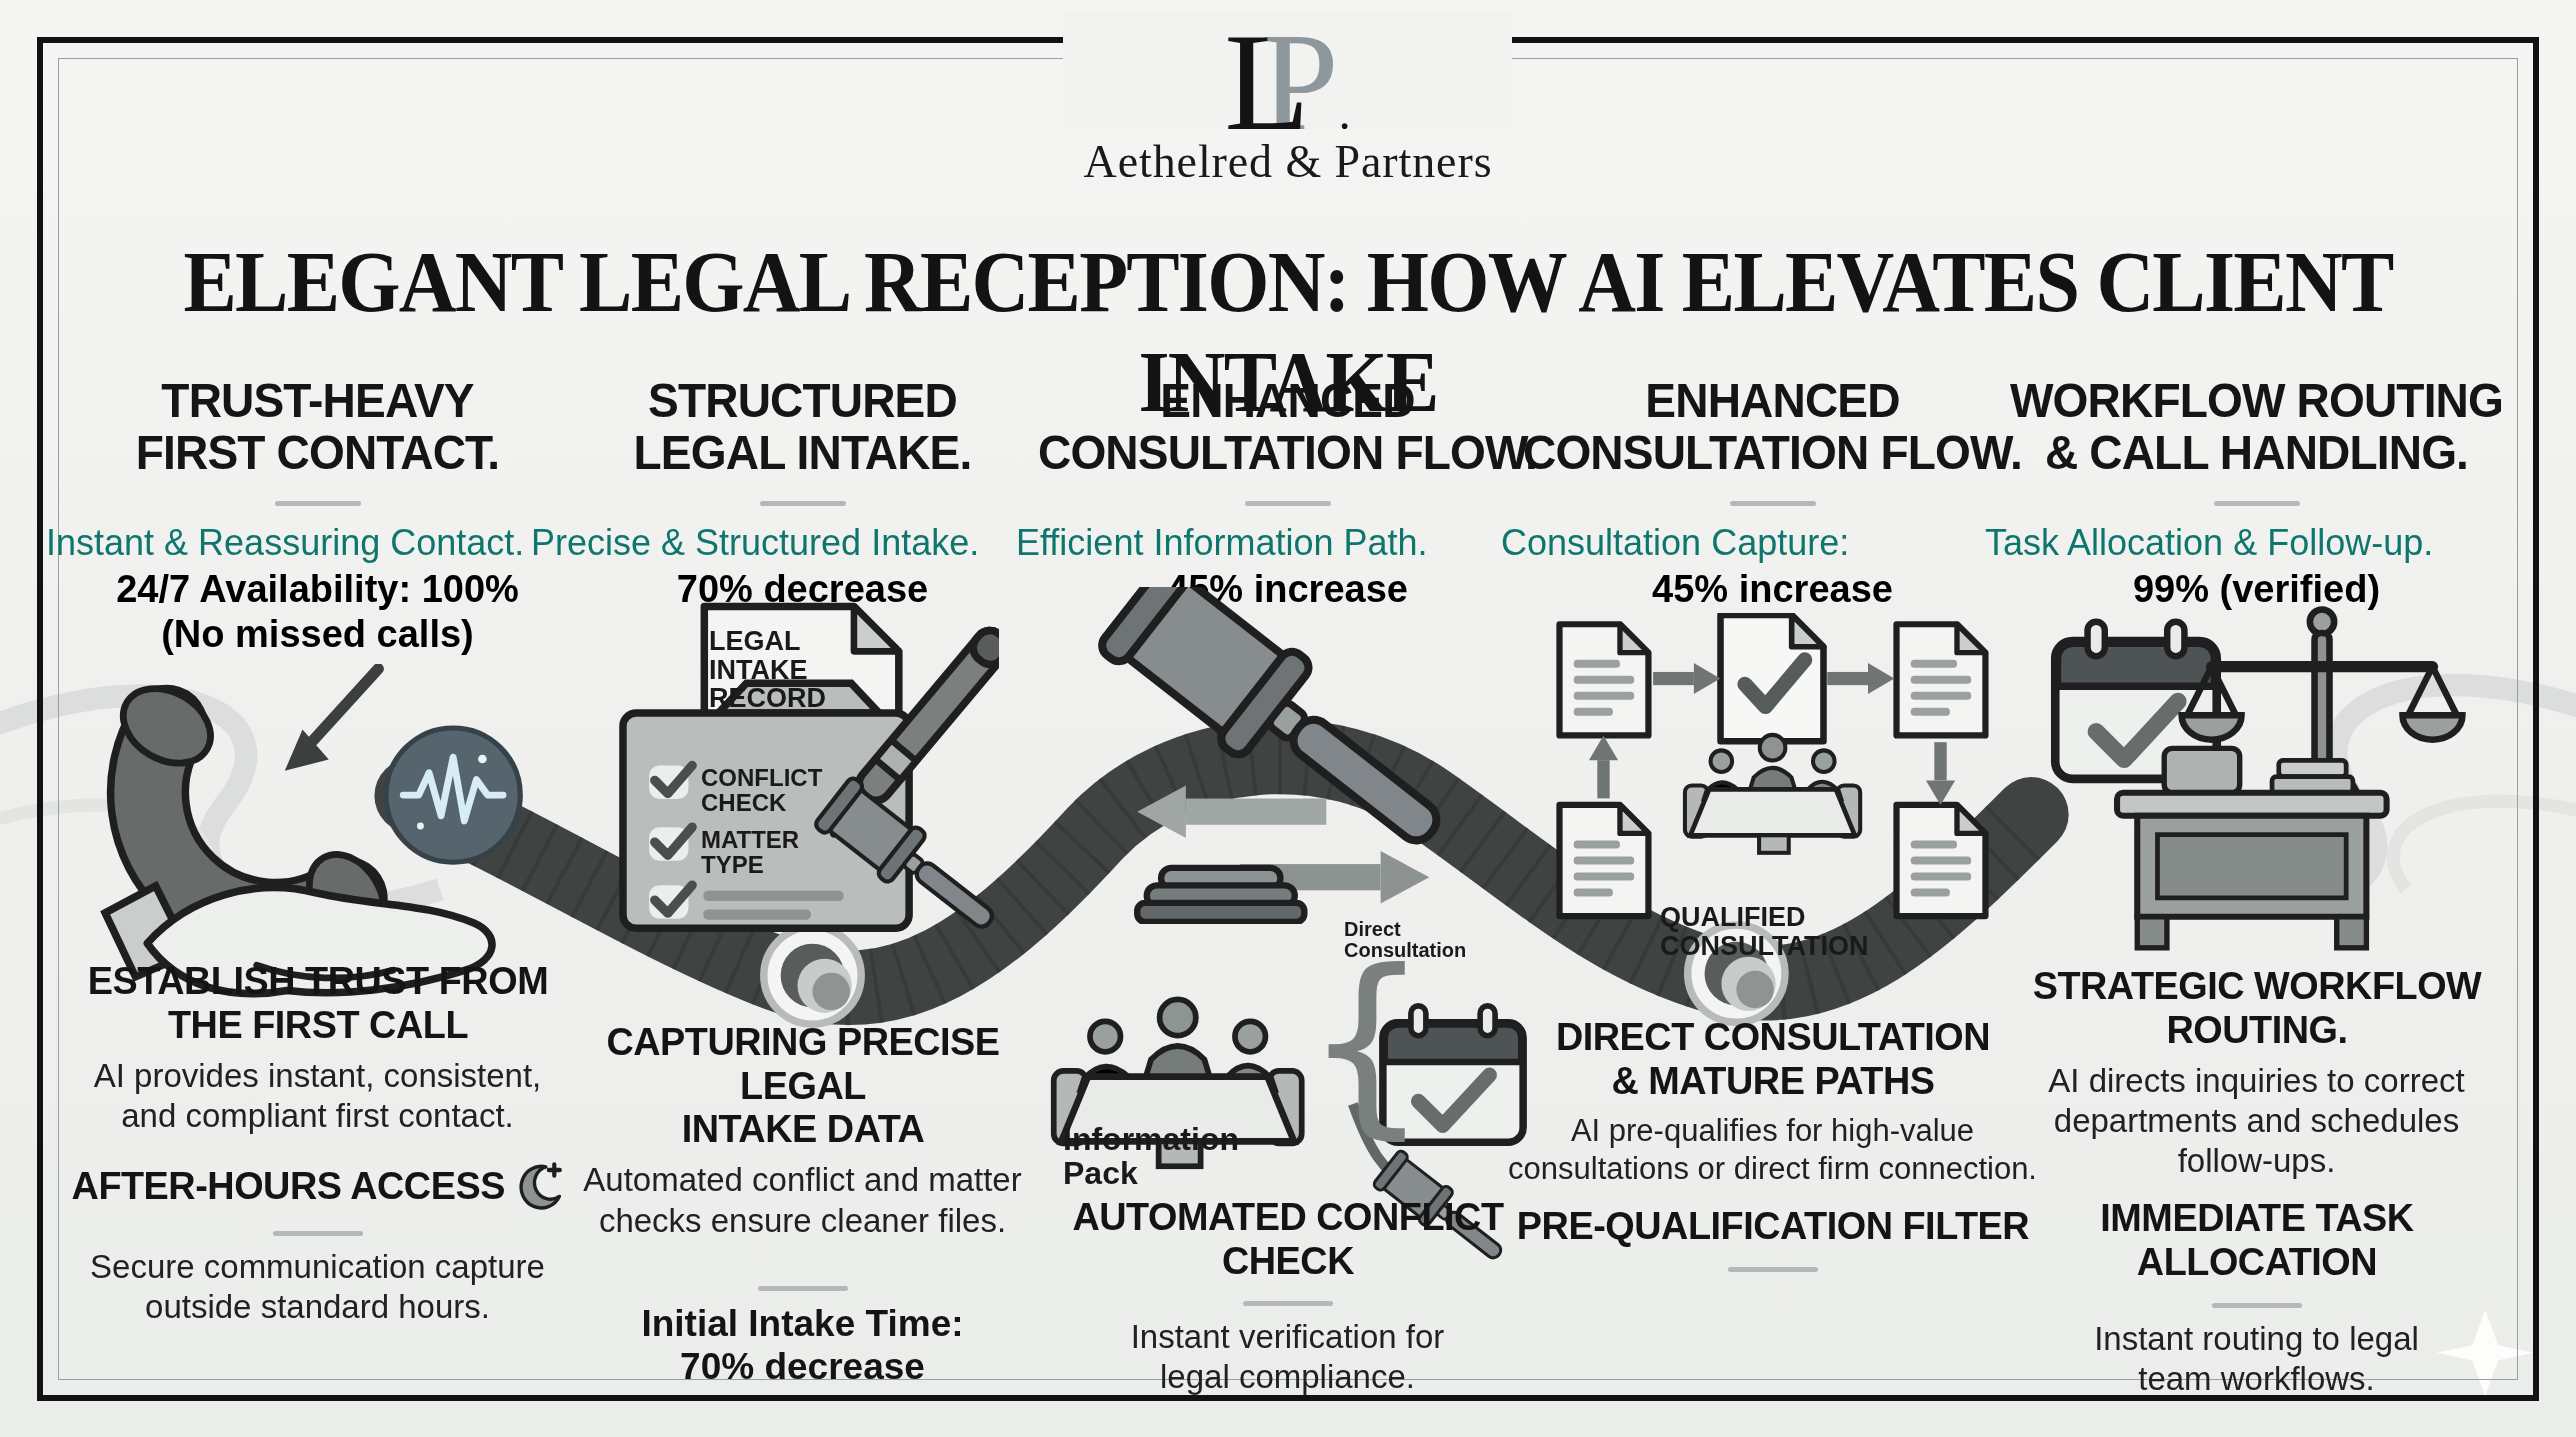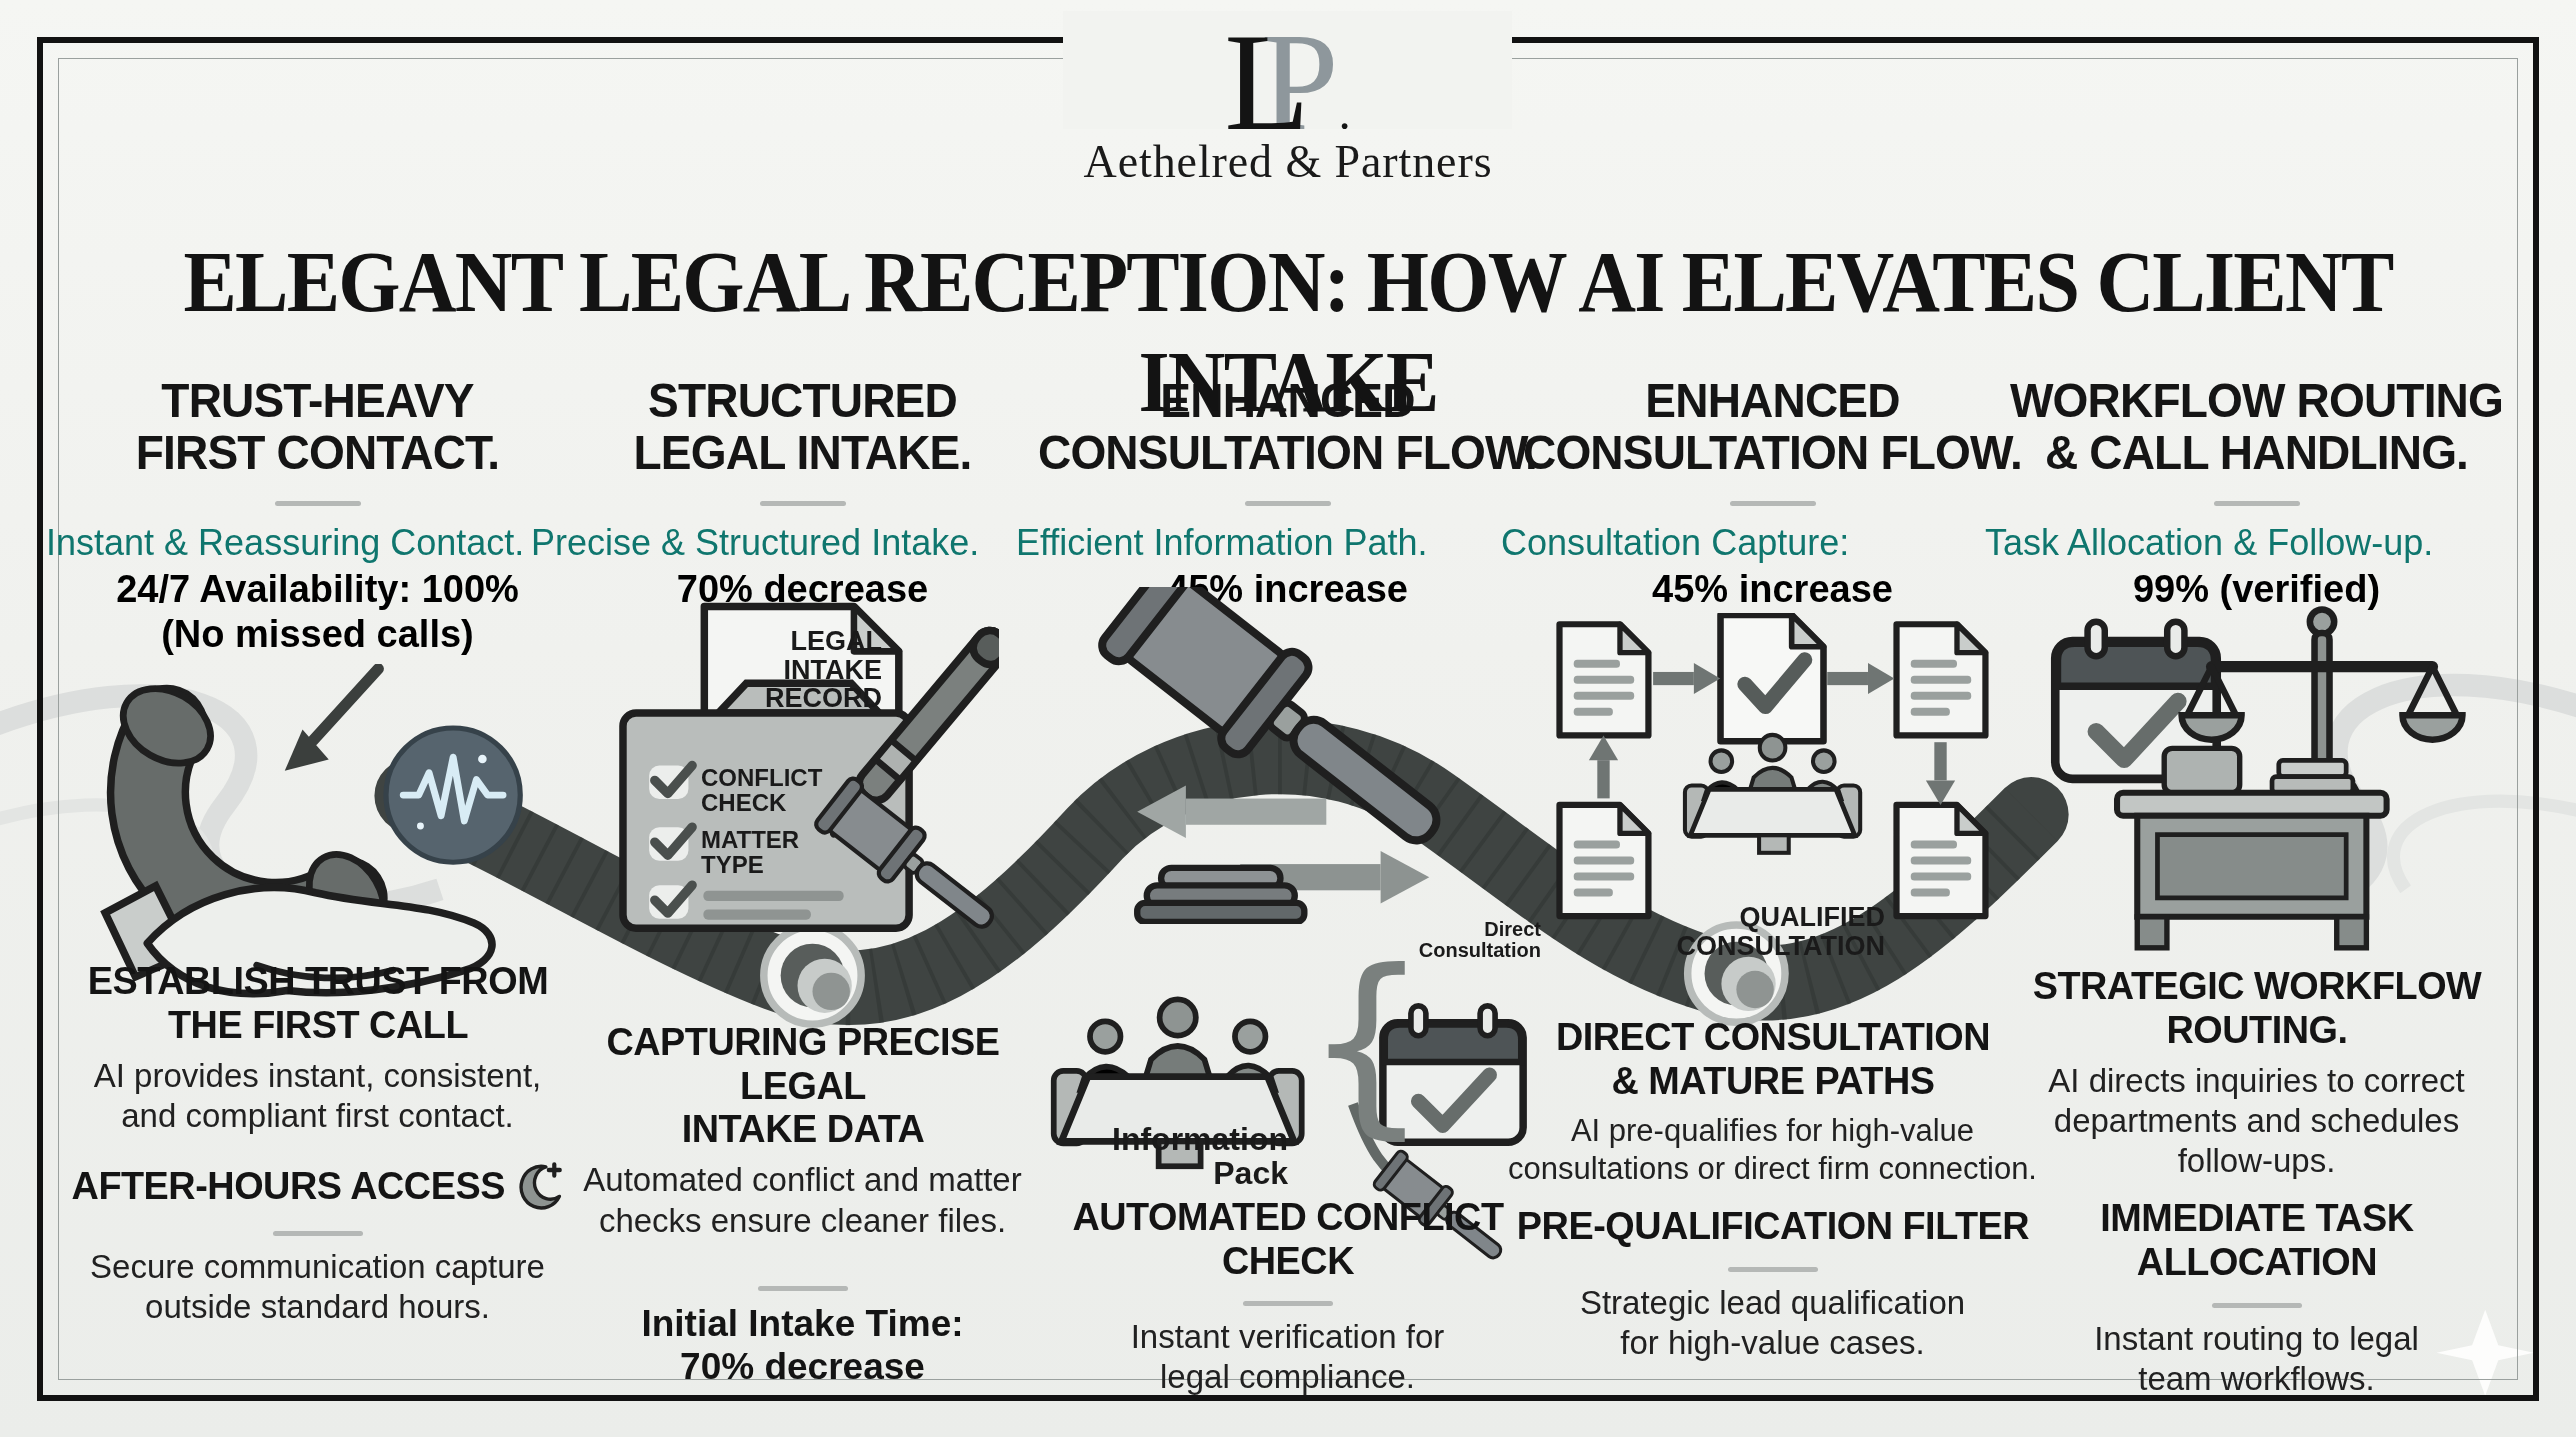--- a/index.html
+++ b/index.html
@@ -26,21 +26,21 @@
   .c-heading{position:absolute;top:0;left:-28px;right:-28px;text-align:center;
        font-weight:700;font-size:49px;line-height:1.07;letter-spacing:-0.9px;
        transform:scaleX(.94);white-space:pre-line;color:#151515;}
   .c-divider{position:absolute;top:127px;left:50%;transform:translateX(-50%);
        width:86px;height:4.7px;background:#b5b8b6;border-radius:2.8px;}
   .c-sub{position:absolute;top:148px;left:-28px;right:-28px;text-align:left;
        font-size:36px;line-height:1.15;white-space:pre-line;color:#0f766e;}
   .c-stat{position:absolute;top:193px;left:-19px;right:-19px;text-align:center;
        font-weight:700;font-size:38px;line-height:1.18;white-space:pre-line;color:#000000;}
   .icon-wrap{position:absolute;}
-  .icon-label{position:absolute;text-align:right;font-weight:700;line-height:1.06;
+  .icon-label{position:absolute;text-align:left;font-weight:700;line-height:1.06;
        white-space:pre-line;color:#1a1a1a;z-index:3;}
   .brace{position:absolute;font-size:197px;font-weight:400;color:#7a807e;z-index:3;
        font-family:"DejaVu Sans",sans-serif;line-height:1;}
   .c-bottom{position:absolute;left:-22.5px;right:-22.5px;text-align:center;}
   .b-h{font-weight:700;font-size:39px;line-height:1.12;letter-spacing:-0.5px;
        transform:scaleX(.97);white-space:pre-line;color:#141414;}
   .b-p{font-size:33px;line-height:1.22;white-space:pre-line;color:#212121;margin-top:9.4px;}
   .b-p-sm{font-size:31px;}
   .b-h2{margin-top:24px;}
   .hrow{display:flex;align-items:center;justify-content:center;gap:9.4px;}
@@ -319,22 +319,20 @@
   </svg>
   <div class="icon-label" style="left:131px;top:529px;width:225px;font-size:27px">QUALIFIED
 CONSULTATION</div>
   <div class="c-bottom" style="top:641px">
     <div class="b-h">DIRECT CONSULTATION
 &amp; MATURE PATHS</div>
     <div class="b-p b-p-sm">AI pre-qualifies for high-value
 consultations or direct firm connection.</div>
     <div class="b-h b-h2" style="margin-top:17px">PRE-QUALIFICATION FILTER</div>
     <div class="b-div"></div>
-    <div class="b-p">Strategic lead qualification
-for high-value cases.</div>
   </div>
 </div>
 
 <div class="col" style="left:2013px">
   <div class="c-heading">WORKFLOW ROUTING
 &amp; CALL HANDLING.</div>
   <div class="c-divider"></div>
   <div class="c-sub">Task Allocation &amp; Follow-up.</div>
   <div class="c-stat">99% (verified)</div>
   <svg class="icon-wrap" style="left:28px;top:229px" width="431" height="351" viewBox="0 0 460 375">

